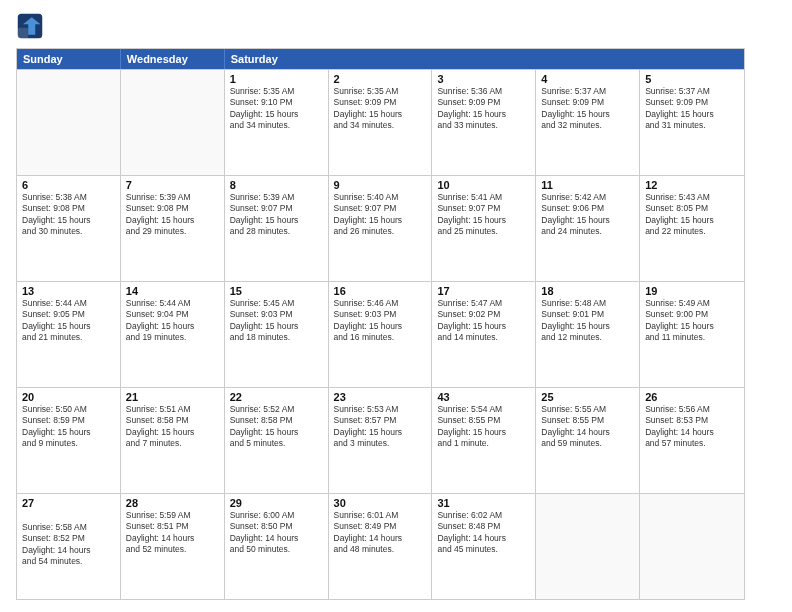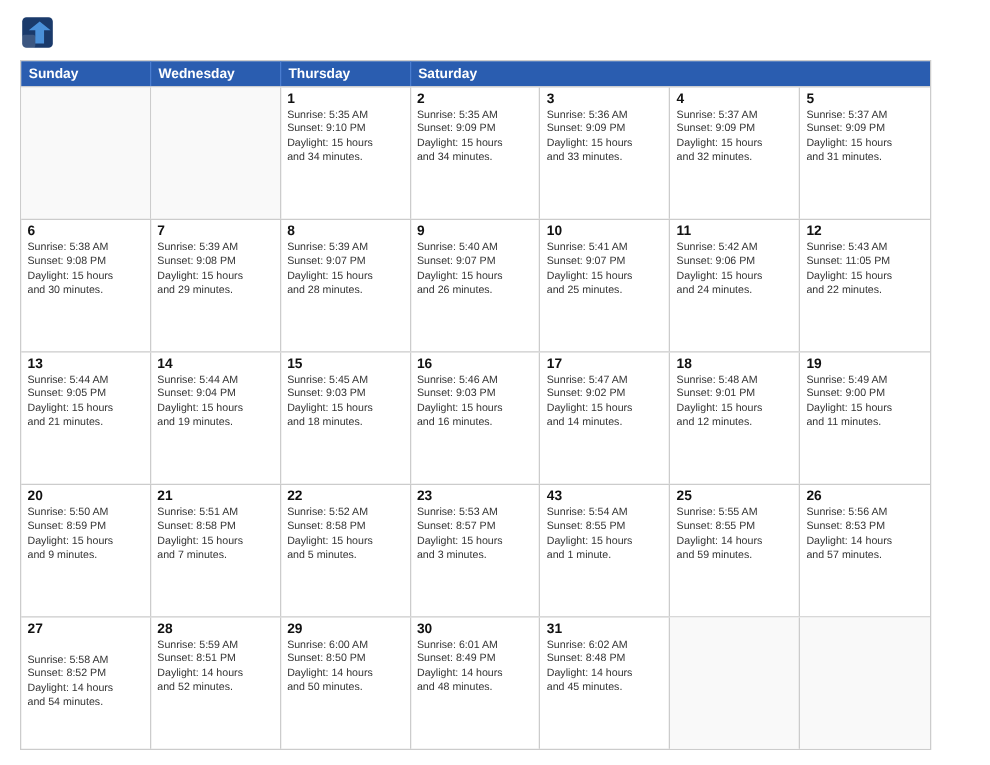--- a/index.html
+++ b/index.html
@@ -122,21 +122,20 @@
     <div class="title-block">
       <div class="month-year"></div>
       <div class="location"></div>
     </div>
   </div>
 
   <div class="calendar">
     <div class="cal-header" id="cal-header">
         <div class="cal-header-cell">Sunday</div>
         <div class="cal-header-cell">Wednesday</div>
-        <div class="cal-header-cell">Thursday</div>
         <div class="cal-header-cell">Saturday</div>
       </div>
     <div class="cal-body" id="cal-body">
         <div class="cal-row">
           <div class="cal-cell empty"></div>
           <div class="cal-cell empty"></div>
           <div class="cal-cell">
             <div class="day-num">1</div>
             <div class="cell-text" style="white-space: pre-line;">Sunrise: 5:35 AM
 Sunset: 9:10 PM
@@ -211,21 +210,21 @@
           <div class="cal-cell">
             <div class="day-num">11</div>
             <div class="cell-text" style="white-space: pre-line;">Sunrise: 5:42 AM
 Sunset: 9:06 PM
 Daylight: 15 hours
 and 24 minutes.</div>
           </div>
           <div class="cal-cell">
             <div class="day-num">12</div>
             <div class="cell-text" style="white-space: pre-line;">Sunrise: 5:43 AM
-Sunset: 11:05 PM
+Sunset: 8:05 PM
 Daylight: 15 hours
 and 22 minutes.</div>
           </div>
         </div>
         <div class="cal-row">
           <div class="cal-cell">
             <div class="day-num">13</div>
             <div class="cell-text" style="white-space: pre-line;">Sunrise: 5:44 AM
 Sunset: 9:05 PM
 Daylight: 15 hours

